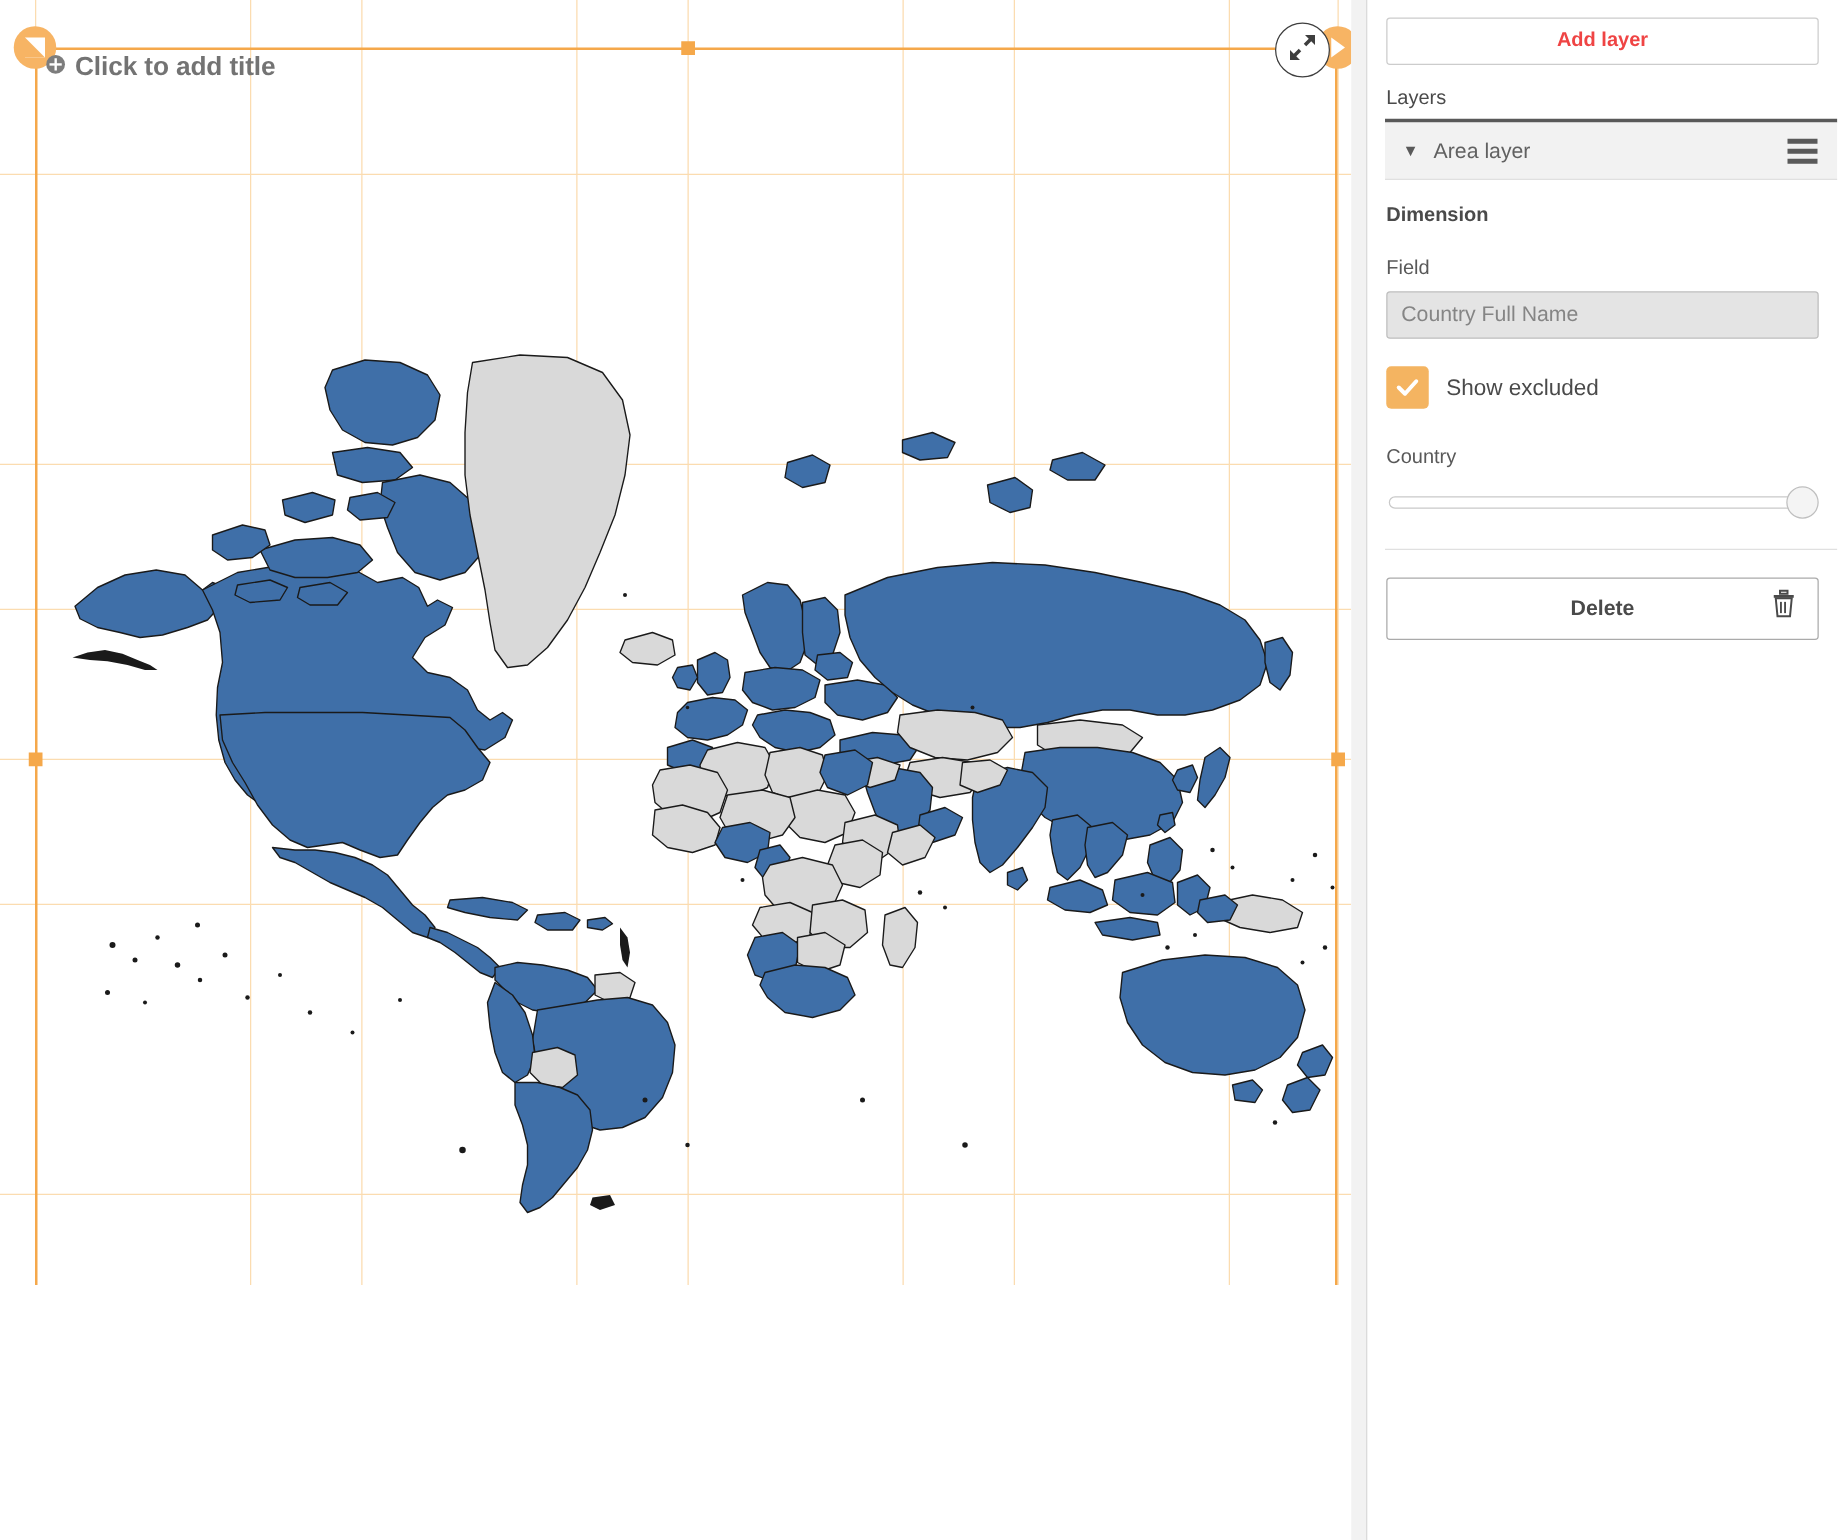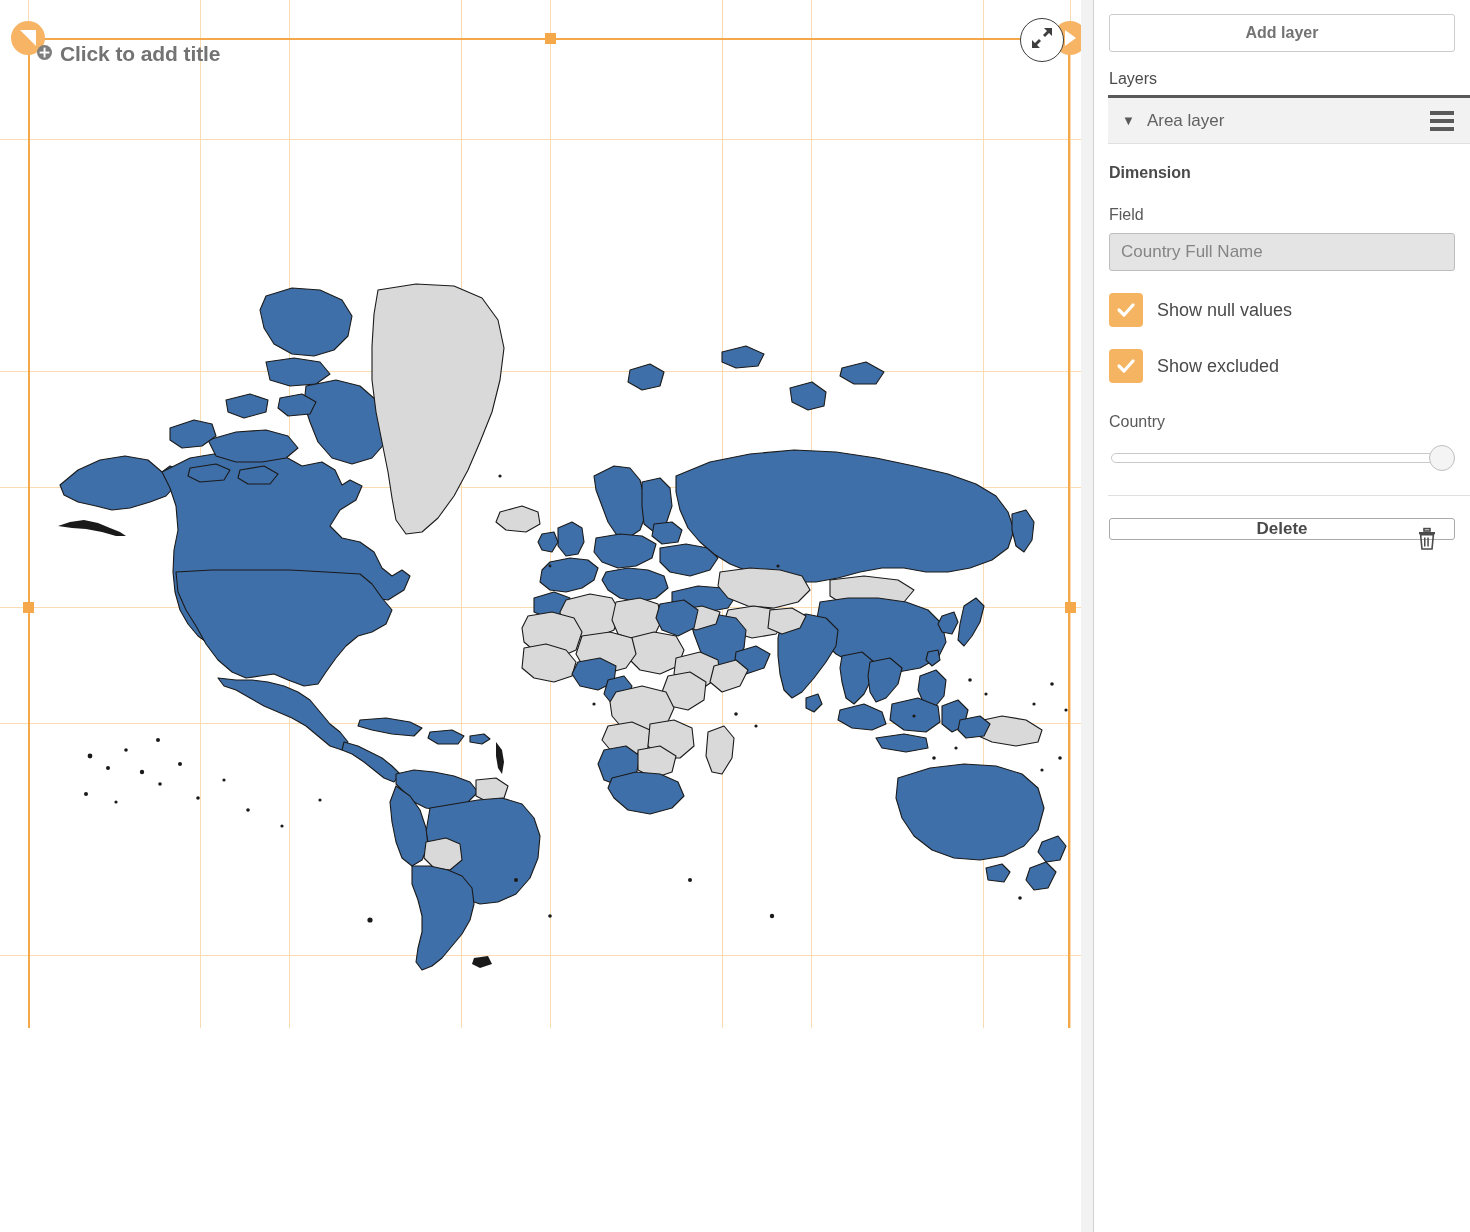--- a/index.html
+++ b/index.html
@@ -175,21 +175,21 @@
     margin: 14px 15px 0 15px;
     height: 38px;
     border: 1px solid #cccccc;
     border-radius: 3px;
     background: #ffffff;
     display: flex;
     align-items: center;
     justify-content: center;
     font-size: 16px;
     font-weight: bold;
-    color: #737373;
+    color: #ef4444;
     box-sizing: border-box;
     cursor: pointer;
   }
 
   #layers-label {
     margin: 18px 0 0 15px;
     font-size: 16px;
     font-weight: normal;
     color: #4a4a4a;
   }
@@ -307,21 +307,21 @@
 
   #panel-divider {
     margin: 24px 0 0 14px;
     height: 1px;
     background: #e0e0e0;
   }
 
   #delete-btn {
     position: relative;
     margin: 22px 15px 15px 15px;
-    height: 22px;
+    height: 50px;
     border: 1px solid #aaaaaa;
     border-radius: 3px;
     background: #ffffff;
     display: flex;
     align-items: center;
     justify-content: center;
     box-sizing: border-box;
     cursor: pointer;
   }
   #delete-label { font-size: 17px; font-weight: bold; color: #4a4a4a; }
@@ -578,28 +578,20 @@
           <span></span>
           <span></span>
       </span>
     </div>
 
     <div id="dimension-label">Dimension</div>
 
     <div id="field-label">Field</div>
     <input id="field-input" type="text" placeholder="Country Full Name" style="">
 
-    <div class="check-row">
-      <span class="checkbox">
-        <svg width="22" height="22" viewBox="0 0 22 22">
-          <path d="M4,11 L9,16 L18,6" stroke="#ffffff" stroke-width="3.2" fill="none" stroke-linecap="round" stroke-linejoin="round"></path>
-        </svg>
-      </span>
-      <span class="check-label">Show null values</span>
-    </div>
 
     <div class="check-row">
       <span class="checkbox">
         <svg width="22" height="22" viewBox="0 0 22 22">
           <path d="M4,11 L9,16 L18,6" stroke="#ffffff" stroke-width="3.2" fill="none" stroke-linecap="round" stroke-linejoin="round"></path>
         </svg>
       </span>
       <span class="check-label">Show excluded</span>
     </div>
 

